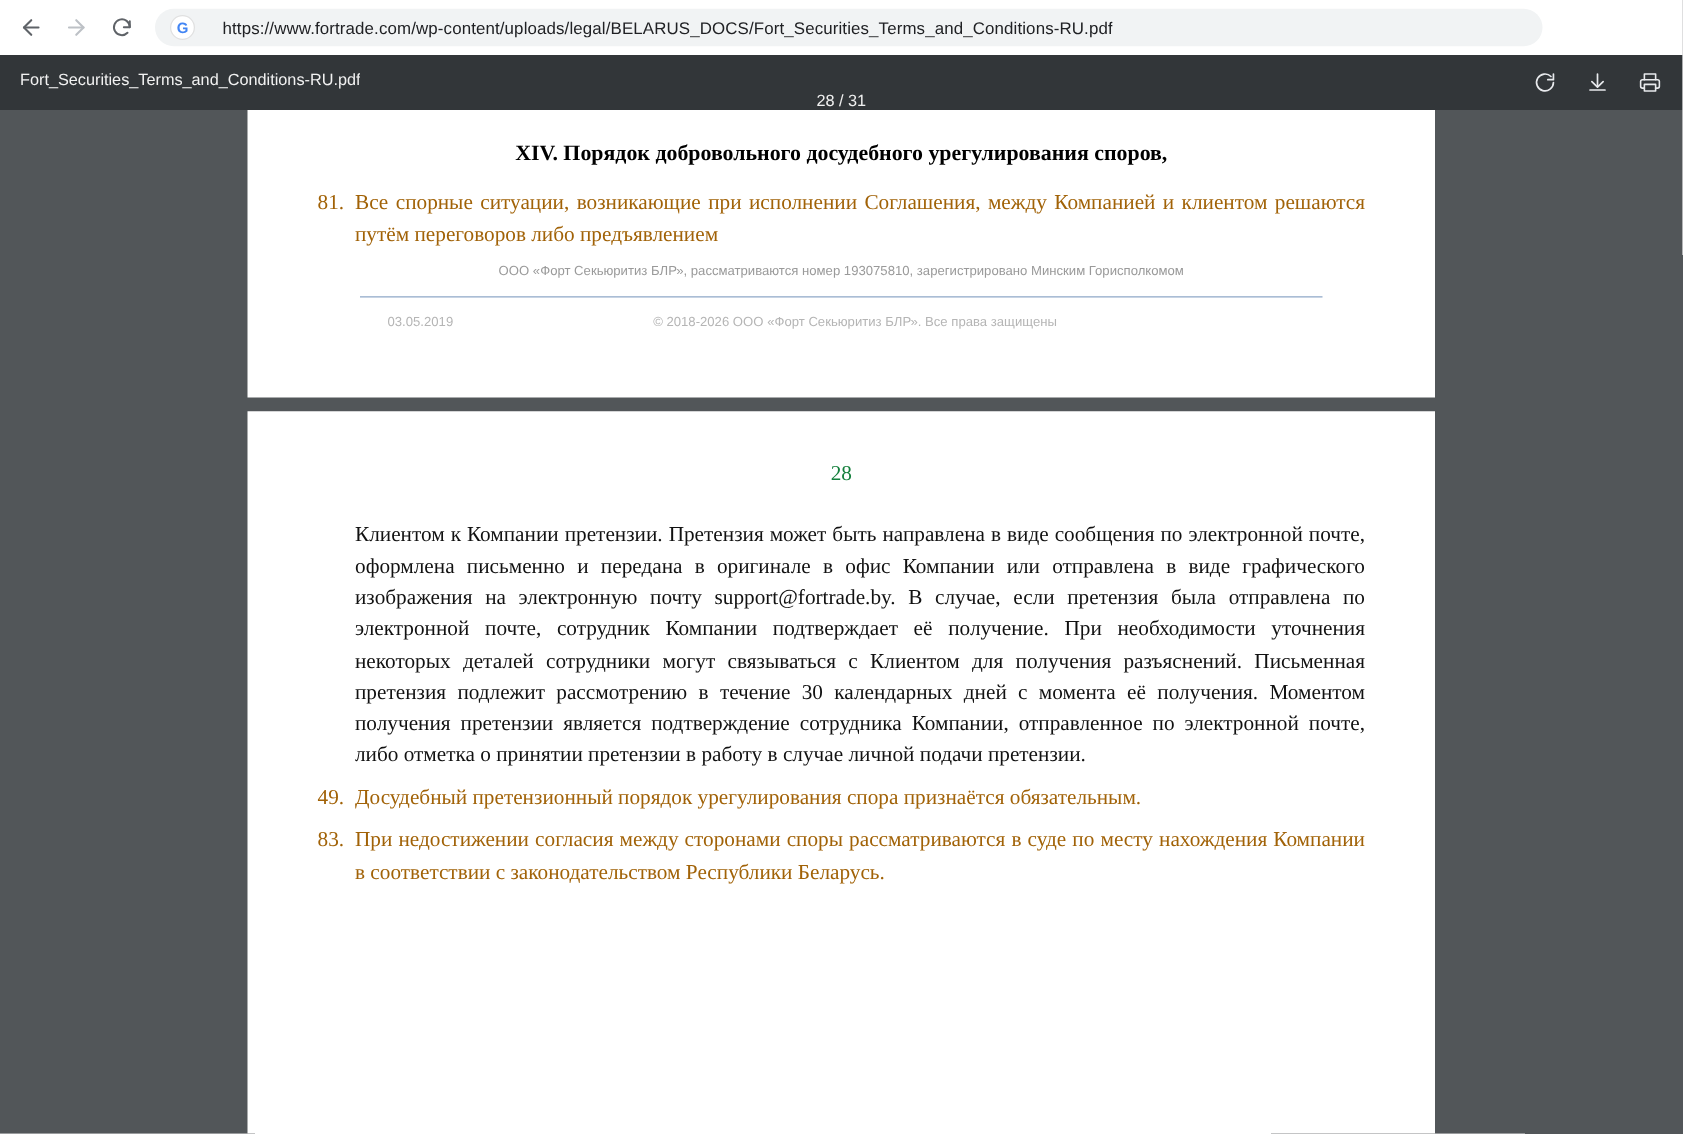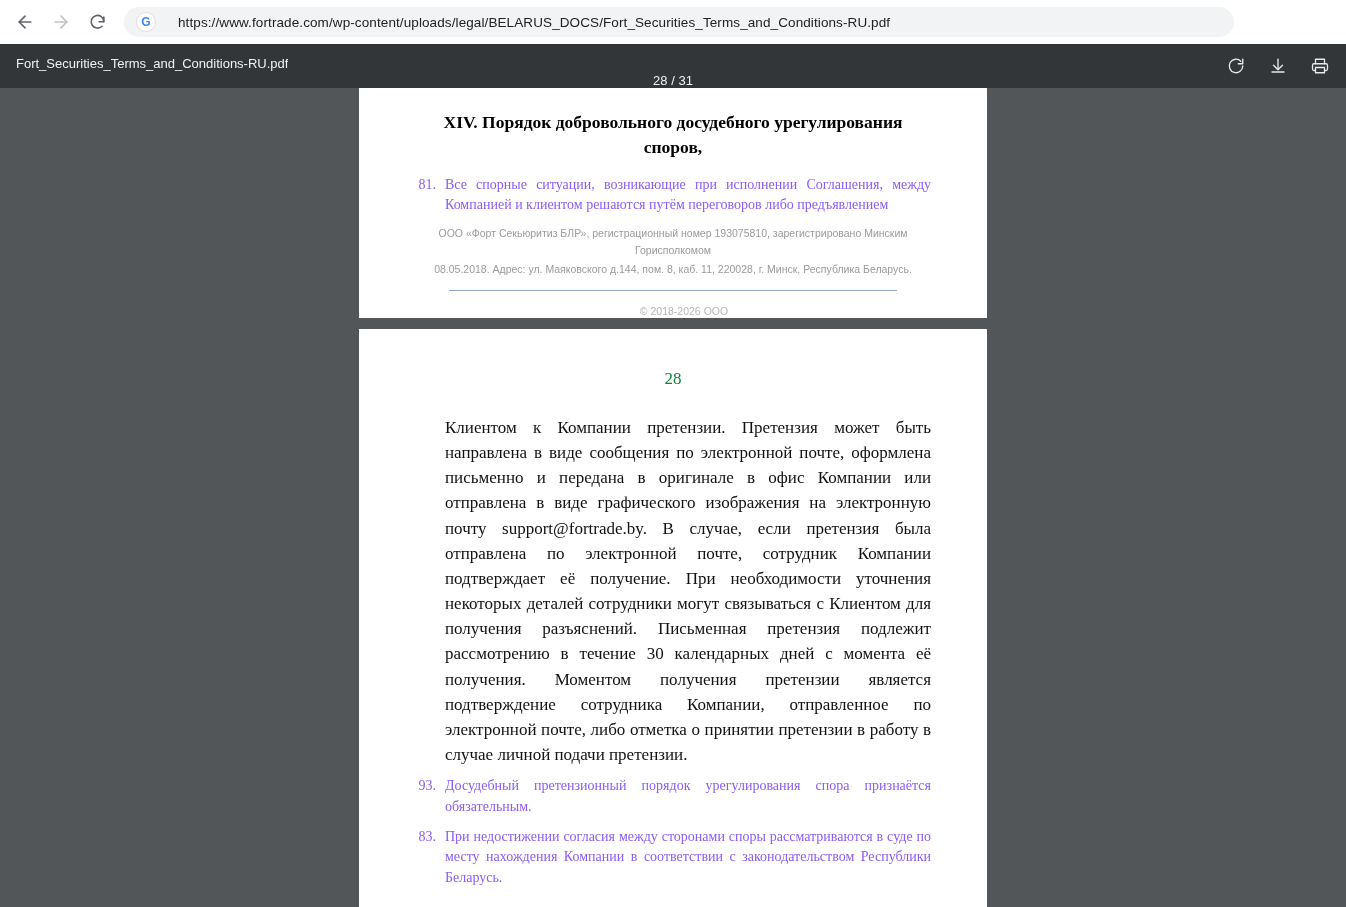--- a/index.html
+++ b/index.html
@@ -125,21 +125,21 @@
   }
 
   
   .viewer {
     background: #525659;
     height: 819px;
     overflow: hidden;
     position: relative;
   }
   .page {
-    width: 628px;
+    width: 950px;
     margin: 0 auto;
     background: #ffffff;
     box-sizing: border-box;
     position: relative;
   }
   .page-top {
     height: 230px;
     padding: 22px 56px 0 56px;
     overflow: hidden;
   }
@@ -154,22 +154,22 @@
     font-weight: bold;
     font-size: 17.5px;
     text-align: center;
     color: #000;
     line-height: 1.45;
     margin: 0 6px 14px 6px;
   }
   .doc-item {
     display: flex;
     font-family: "Liberation Serif", serif;
-    font-size: 14px;
-    color: #8b5cf6;
+    font-size: 17px;
+    color: #a16207;
     line-height: 1.48;
     margin-bottom: 9px;
   }
   .doc-item .num {
     width: 30px;
     flex: none;
     text-align: right;
     padding-right: 9px;
     box-sizing: border-box;
   }
@@ -286,40 +286,39 @@
 <div class="viewer">
 
   <div class="page page-top">
     <div class="doc-heading">XIV. Порядок добровольного досудебного урегулирования споров,</div>
 
     <div class="doc-item">
       <span class="num">81.</span>
       <span class="txt">Все спорные ситуации, возникающие при исполнении Соглашения, между Компанией и клиентом решаются путём переговоров либо предъявлением</span>
     </div>
 
-    <div class="footer-note">ООО «Форт Секьюритиз БЛР», регистрационный номер 193075810, зарегистрировано Минским Горисполкомом</div>
-    <div class="footer-note">08.05.2018. Адрес: ул. Маяковского д.144, пом. 8, каб. 11, 220028, г. Минск, Республика Беларусь.</div>
+    <div class="footer-note">ООО «Форт Секьюритиз БЛР», рассматриваются номер 193075810, зарегистрировано Минским Горисполкомом</div>
 
     <div class="footer-rule"></div>
     <div class="footer-row">
       <span class="f-left">03.05.2019</span>
       <span class="f-center">© 2018-2026 ООО «Форт Секьюритиз БЛР». Все права защищены</span>
       <span class="f-right"></span>
     </div>
   </div>
 
   <div class="page-gap"></div>
 
   <div class="page page-bottom">
     <div class="page-number">28</div>
 
     <div class="doc-para">Клиентом к Компании претензии. Претензия может быть направлена в виде сообщения по электронной почте, оформлена письменно и передана в оригинале в офис Компании или отправлена в виде графического изображения на электронную почту support@fortrade.by. В случае, если претензия была отправлена по электронной почте, сотрудник Компании подтверждает её получение. При необходимости уточнения некоторых деталей сотрудники могут связываться с Клиентом для получения разъяснений. Письменная претензия подлежит рассмотрению в течение 30 календарных дней с момента её получения. Моментом получения претензии является подтверждение сотрудника Компании, отправленное по электронной почте, либо отметка о принятии претензии в работу в случае личной подачи претензии.</div>
 
     <div class="doc-item">
-      <span class="num">93.</span>
+      <span class="num">49.</span>
       <span class="txt">Досудебный претензионный порядок урегулирования спора признаётся обязательным.</span>
     </div>
 
     <div class="doc-item">
       <span class="num">83.</span>
       <span class="txt">При недостижении согласия между сторонами споры рассматриваются в суде по месту нахождения Компании в соответствии с законодательством Республики Беларусь.</span>
     </div>
   </div>
 
 </div>

